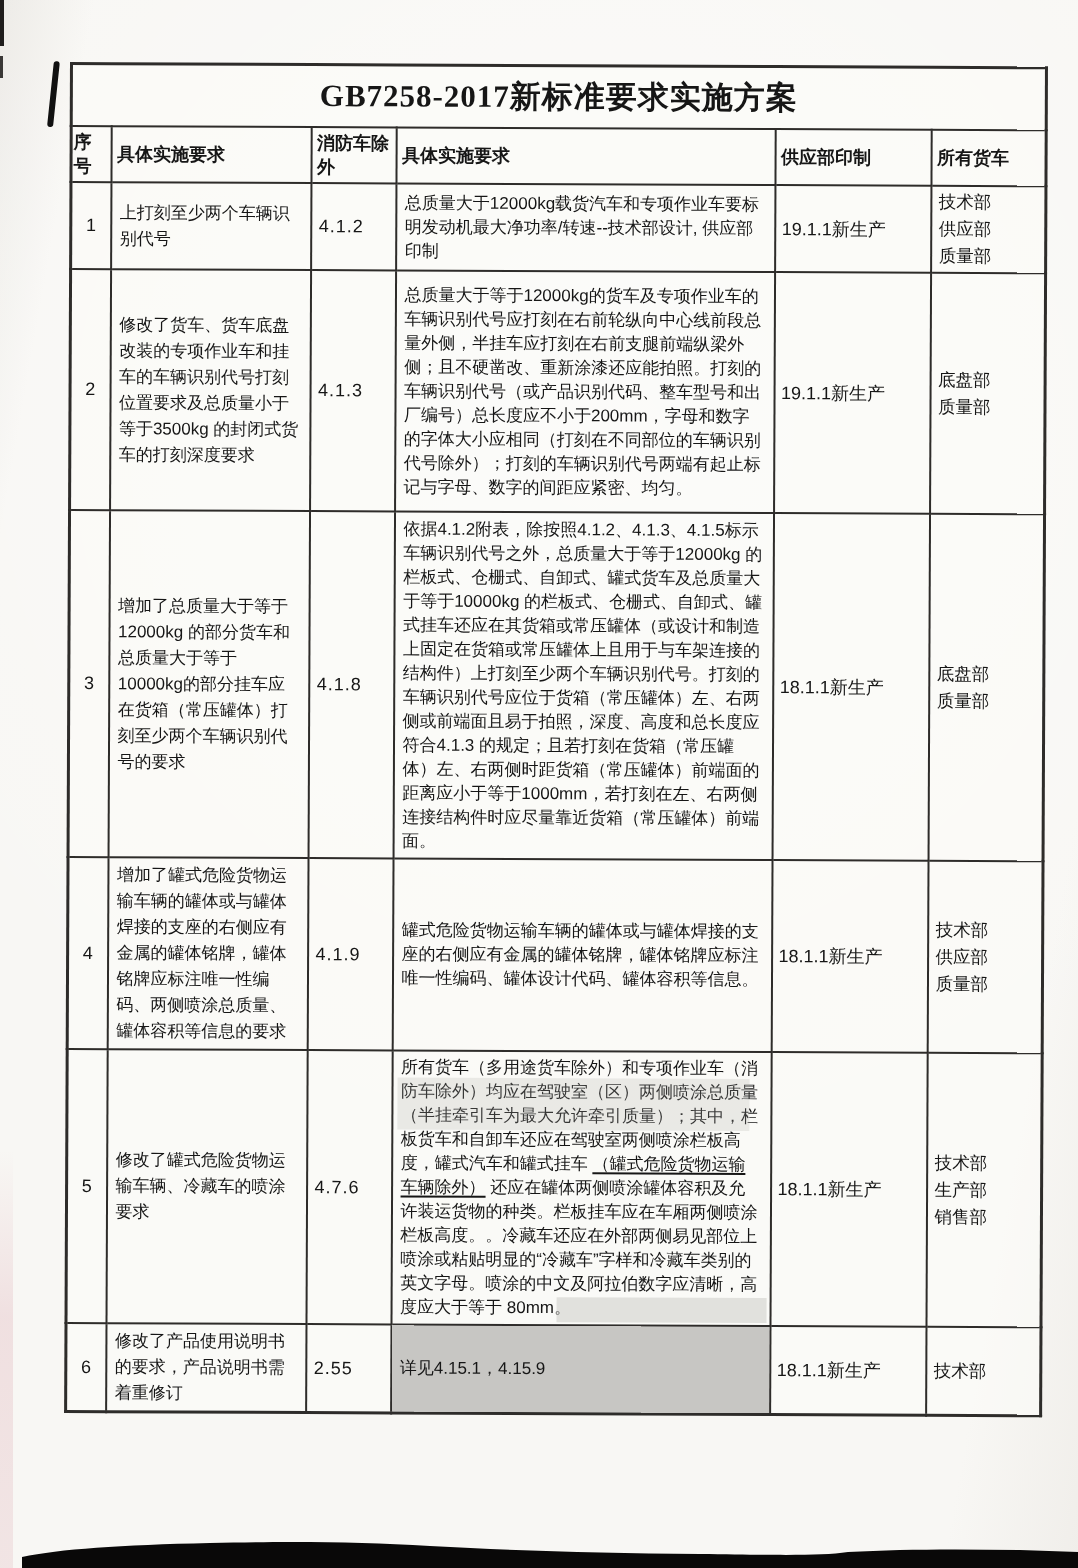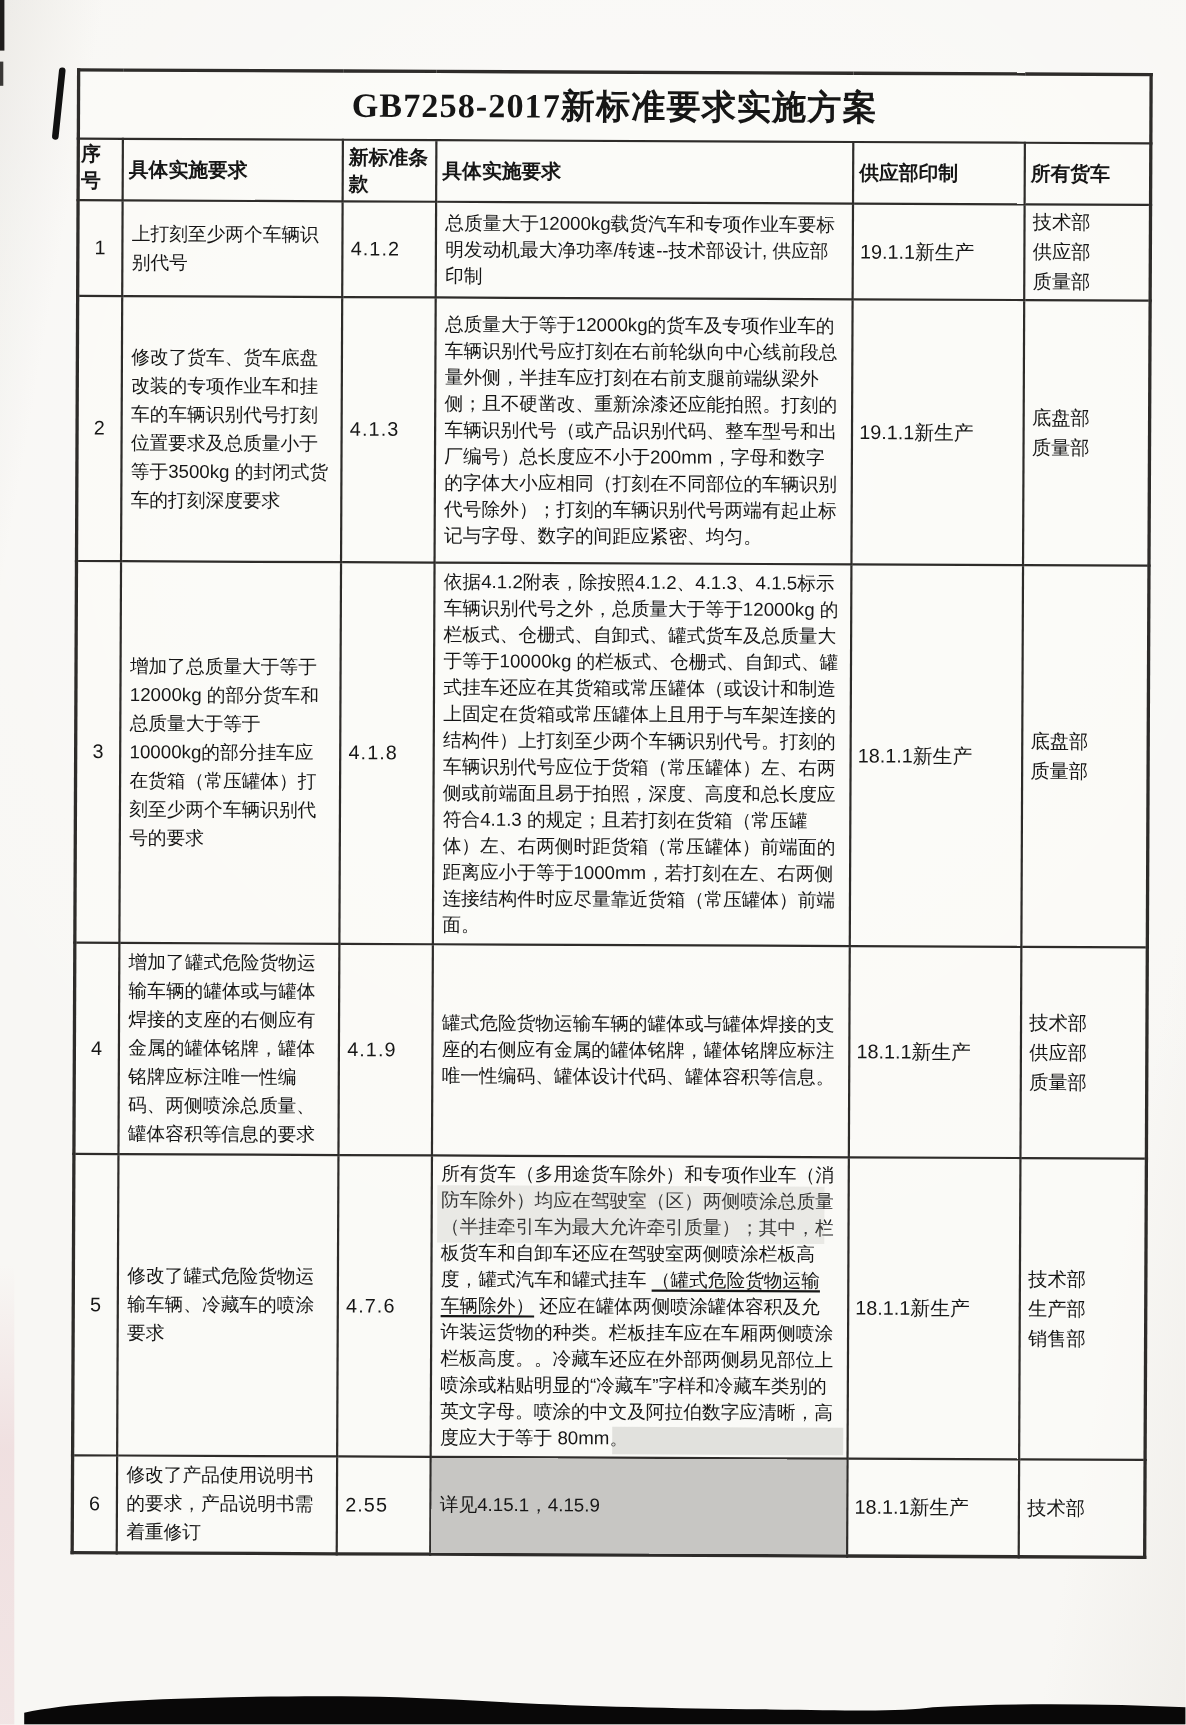--- a/index.html
+++ b/index.html
@@ -36,21 +36,21 @@
     color:var(--ink);
     overflow:hidden;
   }
   table.std{border:3px solid var(--border);}
   .title-cell{
     height:58px;text-align:center;
     font-size:31px;font-weight:bold;letter-spacing:1px;
     font-family:"Liberation Serif","DejaVu Serif",serif;
   }
   .hdr td{font-size:18px;font-weight:bold;padding:3px 5px;line-height:24px;}
-  .hdr .c-no{padding:3px 1px;text-align:left;font-family:Liberation Mono, monospace;}
+  .hdr .c-no{padding:3px 1px;text-align:left;}
   tr.hdr{height:54px;}
   .c-no{width:40px;text-align:center;font-size:18px;}
   .c-req{width:200px;}
   .c-clause{width:85px;}
   .c-detail{width:379px;}
   .c-time{width:156px;}
   .c-dept{width:115px;}
   .req-cell{font-size:17px;line-height:26px;padding:4px 8px;font-weight:500;}
   .clause-cell{font-size:18px;padding:2px 4px 2px 7px;letter-spacing:1px;}
   .detail-cell{font-size:17px;line-height:24px;padding:4px 8px;position:relative;}
@@ -99,21 +99,21 @@
           <col class="c-time">
           <col class="c-dept">
       </colgroup>
       <tbody>
           <tr>
         <td class="title-cell" colspan="6">GB7258-2017新标准要求实施方案</td>
       </tr>
       <tr class="hdr">
         <td class="c-no">序号</td>
         <td>具体实施要求</td>
-        <td>新标准条款</td>
+        <td>消防车除外</td>
         <td>具体实施要求</td>
         <td>供应部印制</td>
         <td>所有货车</td>
       </tr>
 
       <tr class="r1">
         <td class="c-no">1</td>
         <td class="req-cell">上打刻至少两个车辆识别代号</td>
         <td class="clause-cell">4.1.2</td>
         <td class="detail-cell">总质量大于12000kg载货汽车和专项作业车要标明发动机最大净功率/转速--技术部设计, 供应部印制</td>

